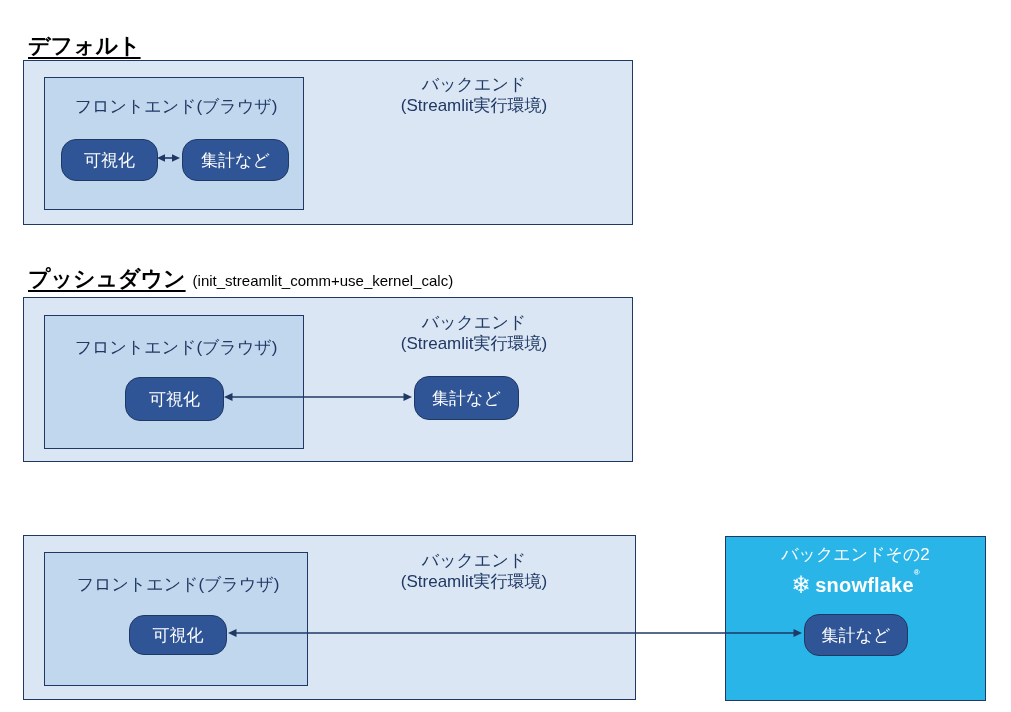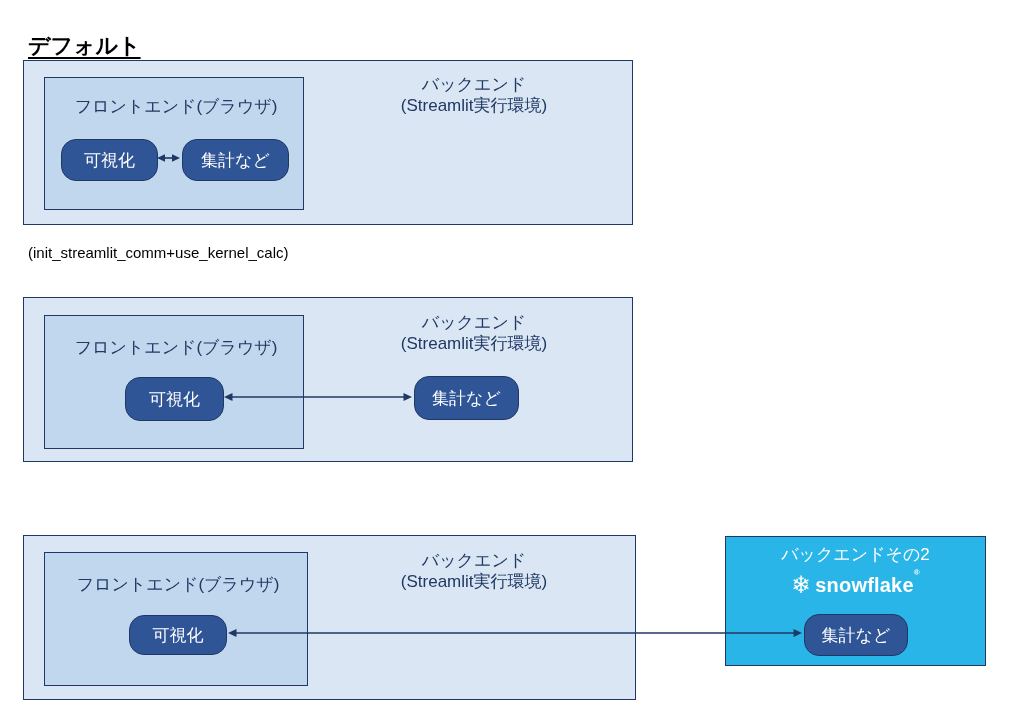--- a/index.html
+++ b/index.html
@@ -65,20 +65,21 @@
       <div>(Streamlit実行環境)</div>
     </div>
     <div class="box inner" style="left:20px;top:16px;width:260px;height:133px">
       <div class="frontend-label" style="top:17px">フロントエンド(ブラウザ)</div>
       <div class="node" style="left:16px;top:61px;width:97px;height:42px">可視化</div>
       <div class="node" style="left:137px;top:61px;width:107px;height:42px">集計など</div>
     </div>
   </div>
 
   <div class="sec-title" style="left:28px;top:244px">
+    <span class="t-main">プッシュダウン</span>
     <span class="t-suffix">(init_streamlit_comm+use_kernel_calc)</span>
   </div>
 
   <div class="box outer" style="left:23px;top:297px;width:610px;height:165px">
     <div class="backend-label" style="left:290px;top:14px;width:320px">
       <div>バックエンド</div>
       <div>(Streamlit実行環境)</div>
     </div>
     <div class="box inner" style="left:20px;top:17px;width:260px;height:134px">
       <div class="frontend-label" style="top:20px">フロントエンド(ブラウザ)</div>
@@ -92,21 +93,21 @@
     <div class="backend-label" style="left:290px;top:14px;width:320px">
       <div>バックエンド</div>
       <div>(Streamlit実行環境)</div>
     </div>
     <div class="box inner" style="left:20px;top:16px;width:264px;height:134px">
       <div class="frontend-label" style="top:20px">フロントエンド(ブラウザ)</div>
       <div class="node" style="left:84px;top:62px;width:98px;height:40px">可視化</div>
     </div>
   </div>
 
-  <div class="box sf-box" style="left:725px;top:536px;width:261px;height:130px">
+  <div class="box sf-box" style="left:725px;top:536px;width:261px;height:165px">
     <div class="sf-b2label">バックエンドその2</div>
     <div class="sf-logo">
       <span class="sf-glyph">❄</span>
       <span class="sf-word"><span>snowflake</span><span class="sf-reg">®</span></span>
     </div>
     <div class="node" style="left:78px;top:77px;width:104px;height:42px">集計など</div>
   </div>
 
   <svg class="arrow-layer" width="1011" height="712" viewBox="0 0 1011 712">
     <g stroke="#1f3864" fill="#1f3864" stroke-width="1.6">

